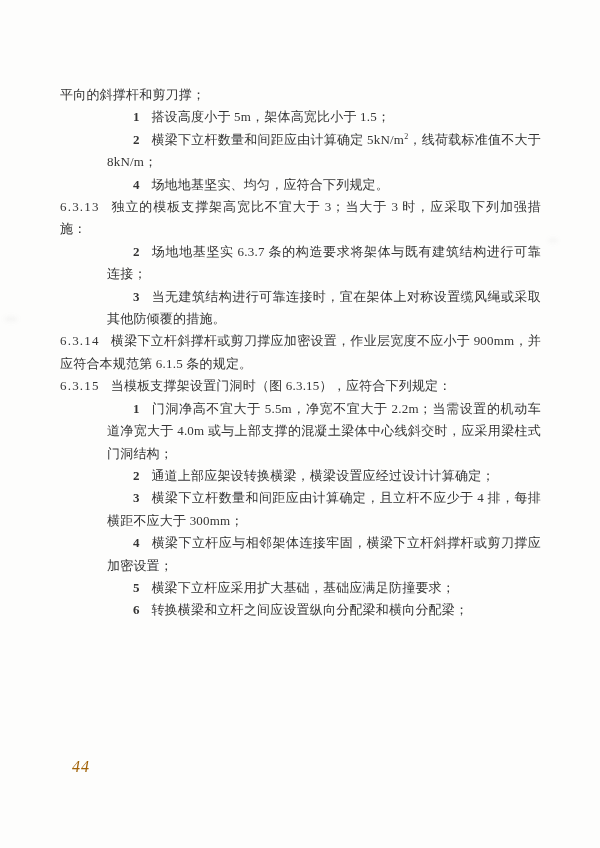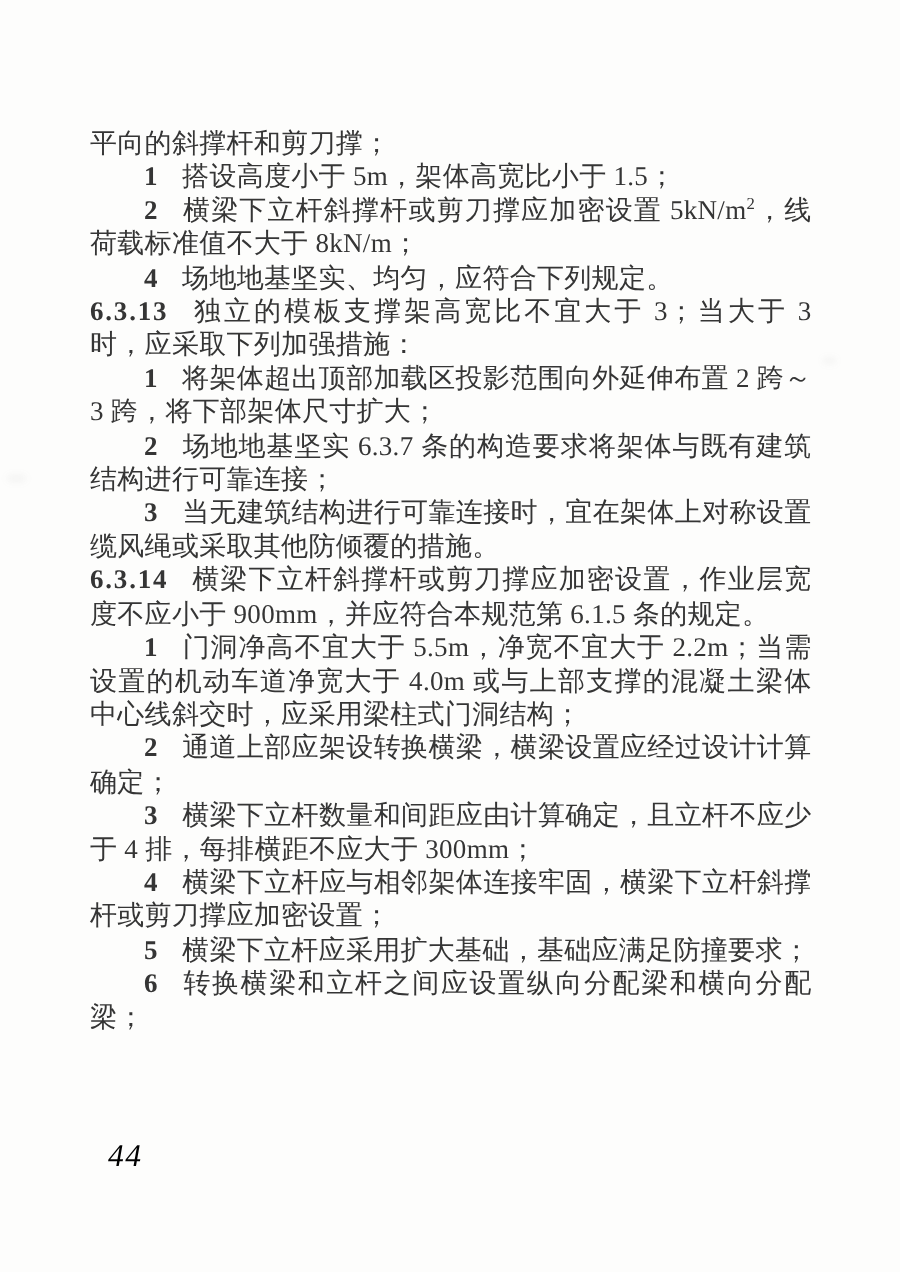--- a/index.html
+++ b/index.html
@@ -22,49 +22,50 @@
   }
   .content-column {
     position: absolute;
     left: 60px;
     top: 84px;
     width: 481px;
   }
   .para {
     margin: 0;
     padding: 0;
-    font-size: 18px;
+    font-size: 13px;
     line-height: 22.4px;
     text-align: justify;
     letter-spacing: 0.2px;
   }
   .para.item {
     text-indent: 2em;
+    margin-left: 47px;
   }
   .num {
     font-weight: 700;
     margin-right: 0.9em;
   }
   .cnum {
-    font-weight: 700;
+    font-weight: 400;
     margin-right: 0.85em;
     letter-spacing: 1.2px;
   }
   sup.unit-sup {
     font-size: 0.62em;
     vertical-align: super;
     line-height: 0;
   }
   .page-number {
     position: absolute;
     left: 72px;
     top: 758px;
-    font-size: 21px;
+    font-size: 16px;
     font-style: italic;
-    color: #000000;
+    color: #a16207;
     letter-spacing: 1px;
   }
   
   .smudge {
     position: absolute;
     background: rgba(120,120,120,0.06);
     border-radius: 50%;
     filter: blur(2px);
   }
   .smudge-1 { left: 4px; top: 316px; width: 14px; height: 6px; }
@@ -74,35 +75,35 @@
 <body>
 
 <div class="page">
 
   <div class="content-column">
 
     <p class="para plain"><span>平向的斜撑杆和剪刀撑；</span></p>
 
     <p class="para item"><span class="num">1</span><span>搭设高度小于 5m，架体高宽比小于 1.5；</span></p>
 
-    <p class="para item"><span class="num">2</span><span>横梁下立杆斜撑杆或剪刀撑应加密设置 5kN/m</span><sup class="unit-sup">2</sup><span>，线荷载标准值不大于 8kN/m；</span></p>
+    <p class="para item"><span class="num">2</span><span>横梁下立杆数量和间距应由计算确定 5kN/m</span><sup class="unit-sup">2</sup><span>，线荷载标准值不大于 8kN/m；</span></p>
 
 
     <p class="para item"><span class="num">4</span><span>场地地基坚实、均匀，应符合下列规定。</span></p>
 
     <p class="para clause"><span class="cnum">6.3.13</span><span>独立的模板支撑架高宽比不宜大于 3；当大于 3 时，应采取下列加强措施：</span></p>
 
-    <p class="para item"><span class="num">1</span><span>将架体超出顶部加载区投影范围向外延伸布置 2 跨～3 跨，将下部架体尺寸扩大；</span></p>
 
     <p class="para item"><span class="num">2</span><span>场地地基坚实 6.3.7 条的构造要求将架体与既有建筑结构进行可靠连接；</span></p>
 
     <p class="para item"><span class="num">3</span><span>当无建筑结构进行可靠连接时，宜在架体上对称设置缆风绳或采取其他防倾覆的措施。</span></p>
 
     <p class="para clause"><span class="cnum">6.3.14</span><span>横梁下立杆斜撑杆或剪刀撑应加密设置，作业层宽度不应小于 900mm，并应符合本规范第 6.1.5 条的规定。</span></p>
 
+    <p class="para clause"><span class="cnum">6.3.15</span><span>当模板支撑架设置门洞时（图 6.3.15），应符合下列规定：</span></p>
 
     <p class="para item"><span class="num">1</span><span>门洞净高不宜大于 5.5m，净宽不宜大于 2.2m；当需设置的机动车道净宽大于 4.0m 或与上部支撑的混凝土梁体中心线斜交时，应采用梁柱式门洞结构；</span></p>
 
     <p class="para item"><span class="num">2</span><span>通道上部应架设转换横梁，横梁设置应经过设计计算确定；</span></p>
 
     <p class="para item"><span class="num">3</span><span>横梁下立杆数量和间距应由计算确定，且立杆不应少于 4 排，每排横距不应大于 300mm；</span></p>
 
     <p class="para item"><span class="num">4</span><span>横梁下立杆应与相邻架体连接牢固，横梁下立杆斜撑杆或剪刀撑应加密设置；</span></p>
 
     <p class="para item"><span class="num">5</span><span>横梁下立杆应采用扩大基础，基础应满足防撞要求；</span></p>

